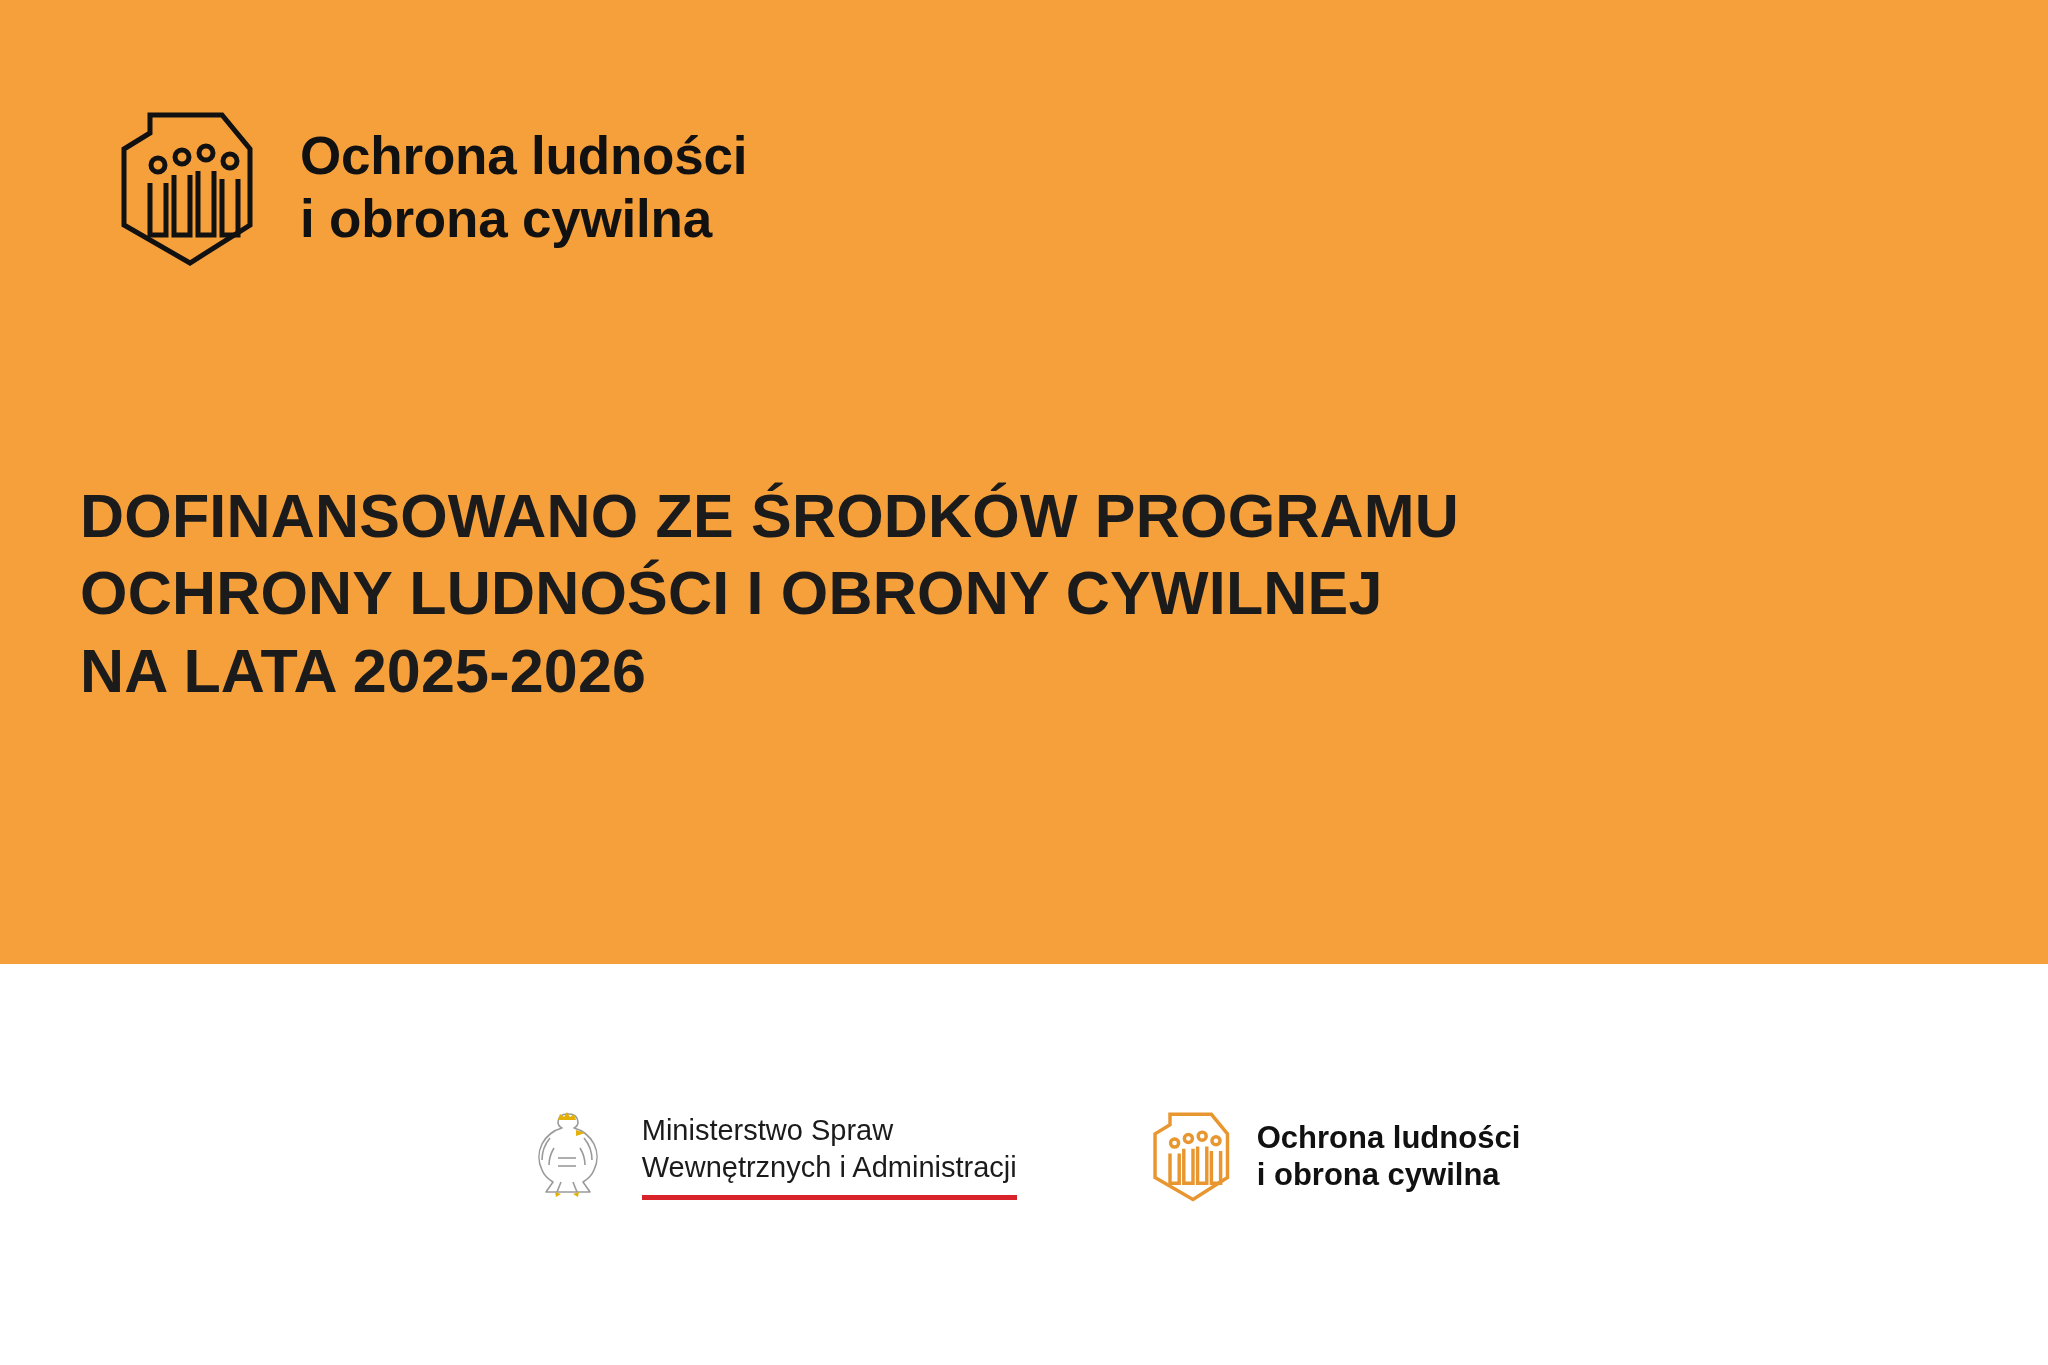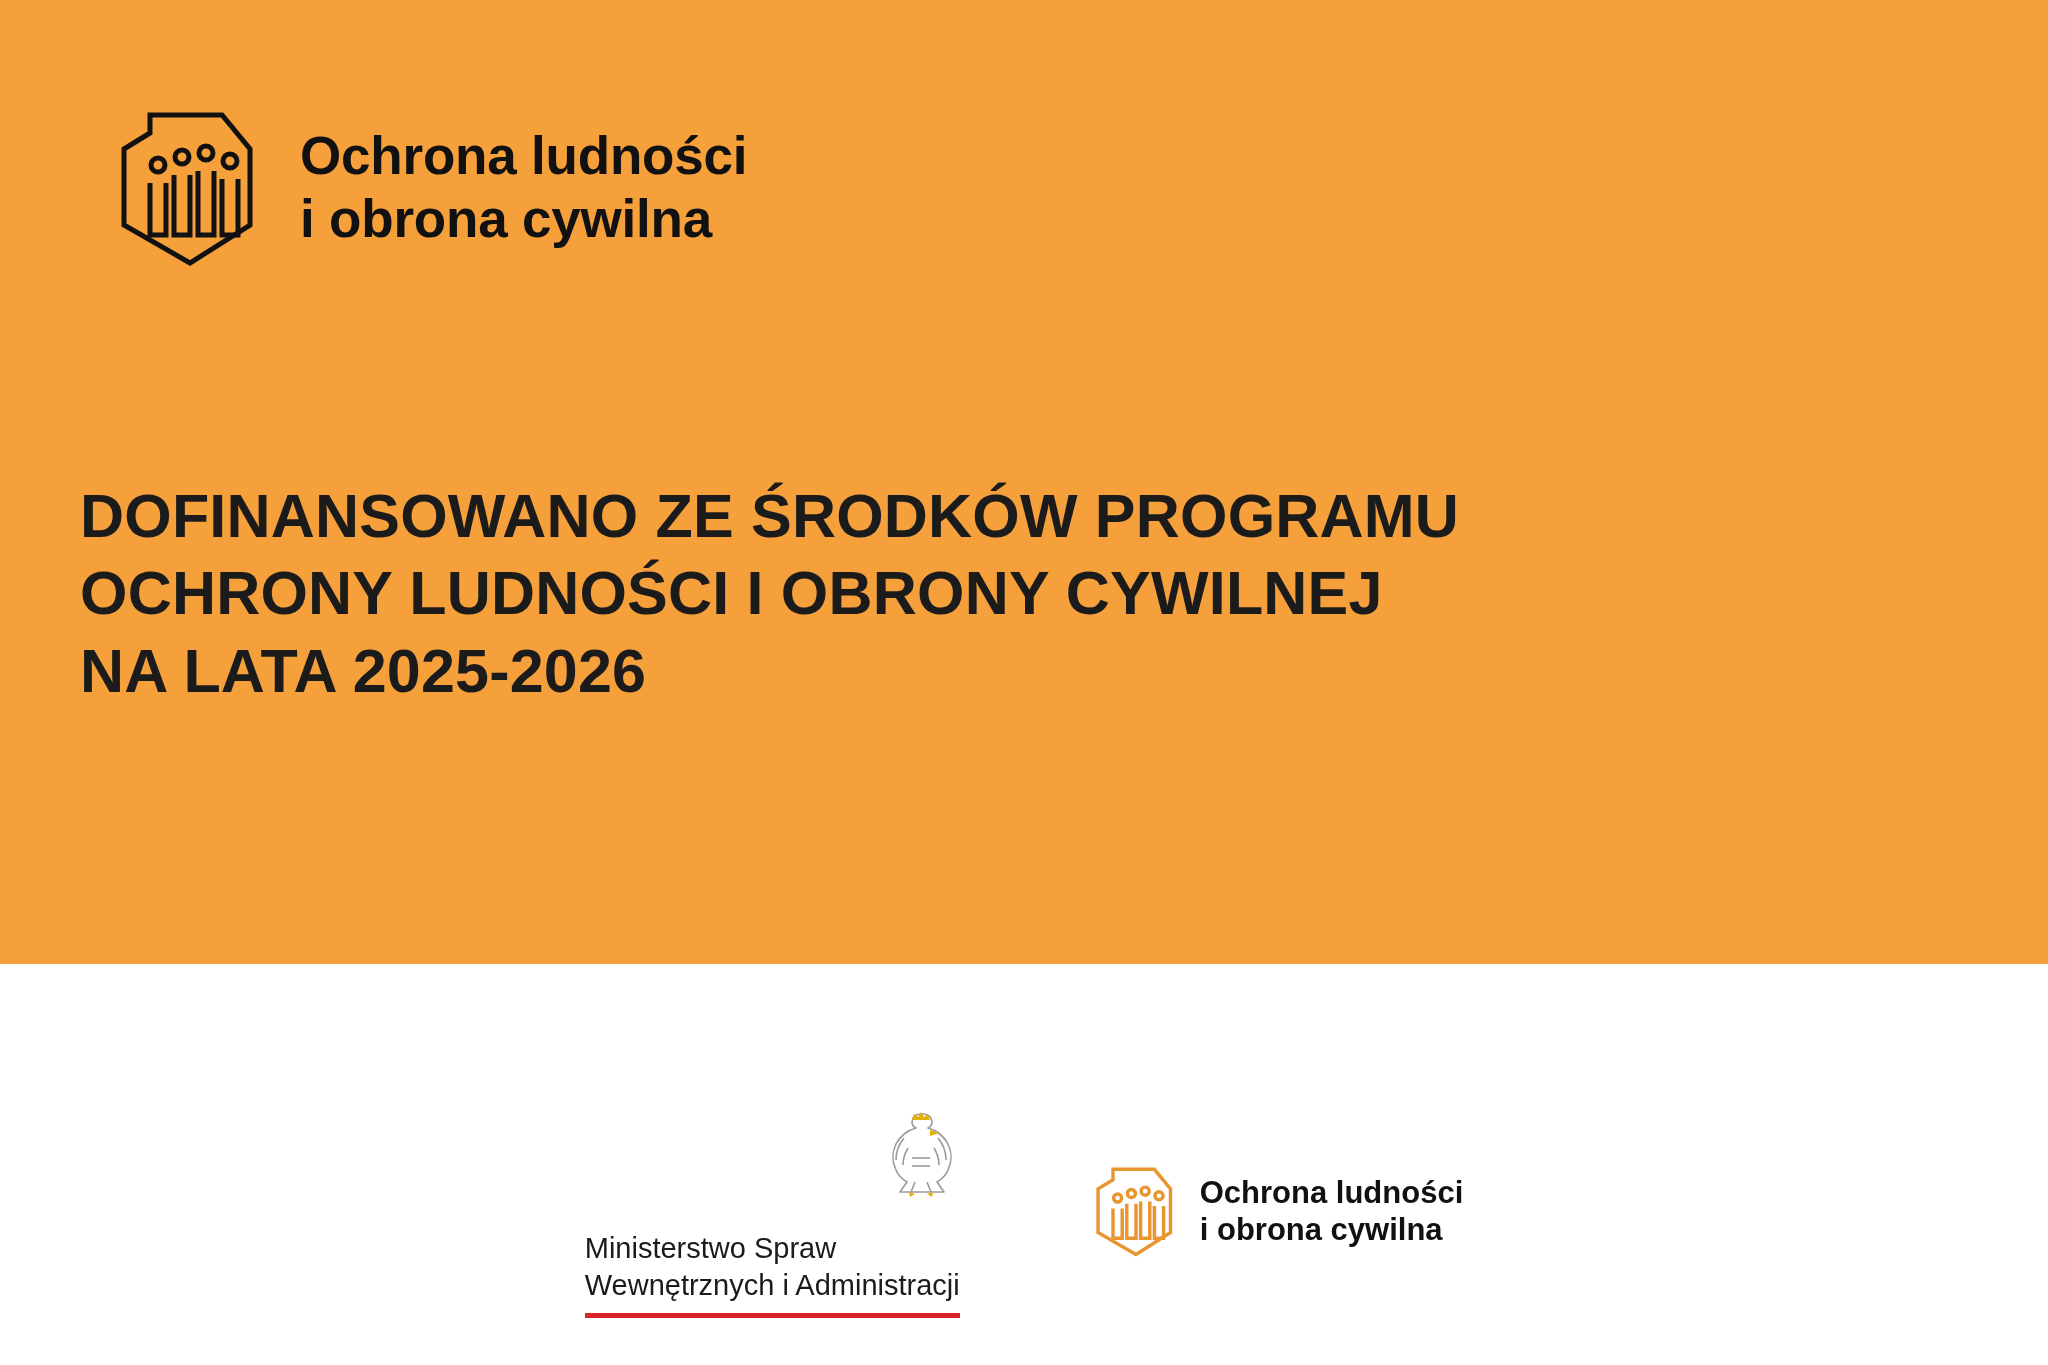--- a/index.html
+++ b/index.html
@@ -91,23 +91,22 @@
     top: 140px;
     display: flex;
     align-items: center;
     justify-content: center;
     gap: 130px;
   }
 
   
   .mswia {
     display: flex;
-    align-items: flex-end;
-    gap: 22px;
-    flex-direction: column;
+    align-items: center;
+    gap: 36px;
   }
   .mswia .eagle {
     width: 78px;
     height: 104px;
     flex: 0 0 auto;
   }
   .mswia .eagle svg {
     display: block;
     width: 100%;
     height: 100%;

